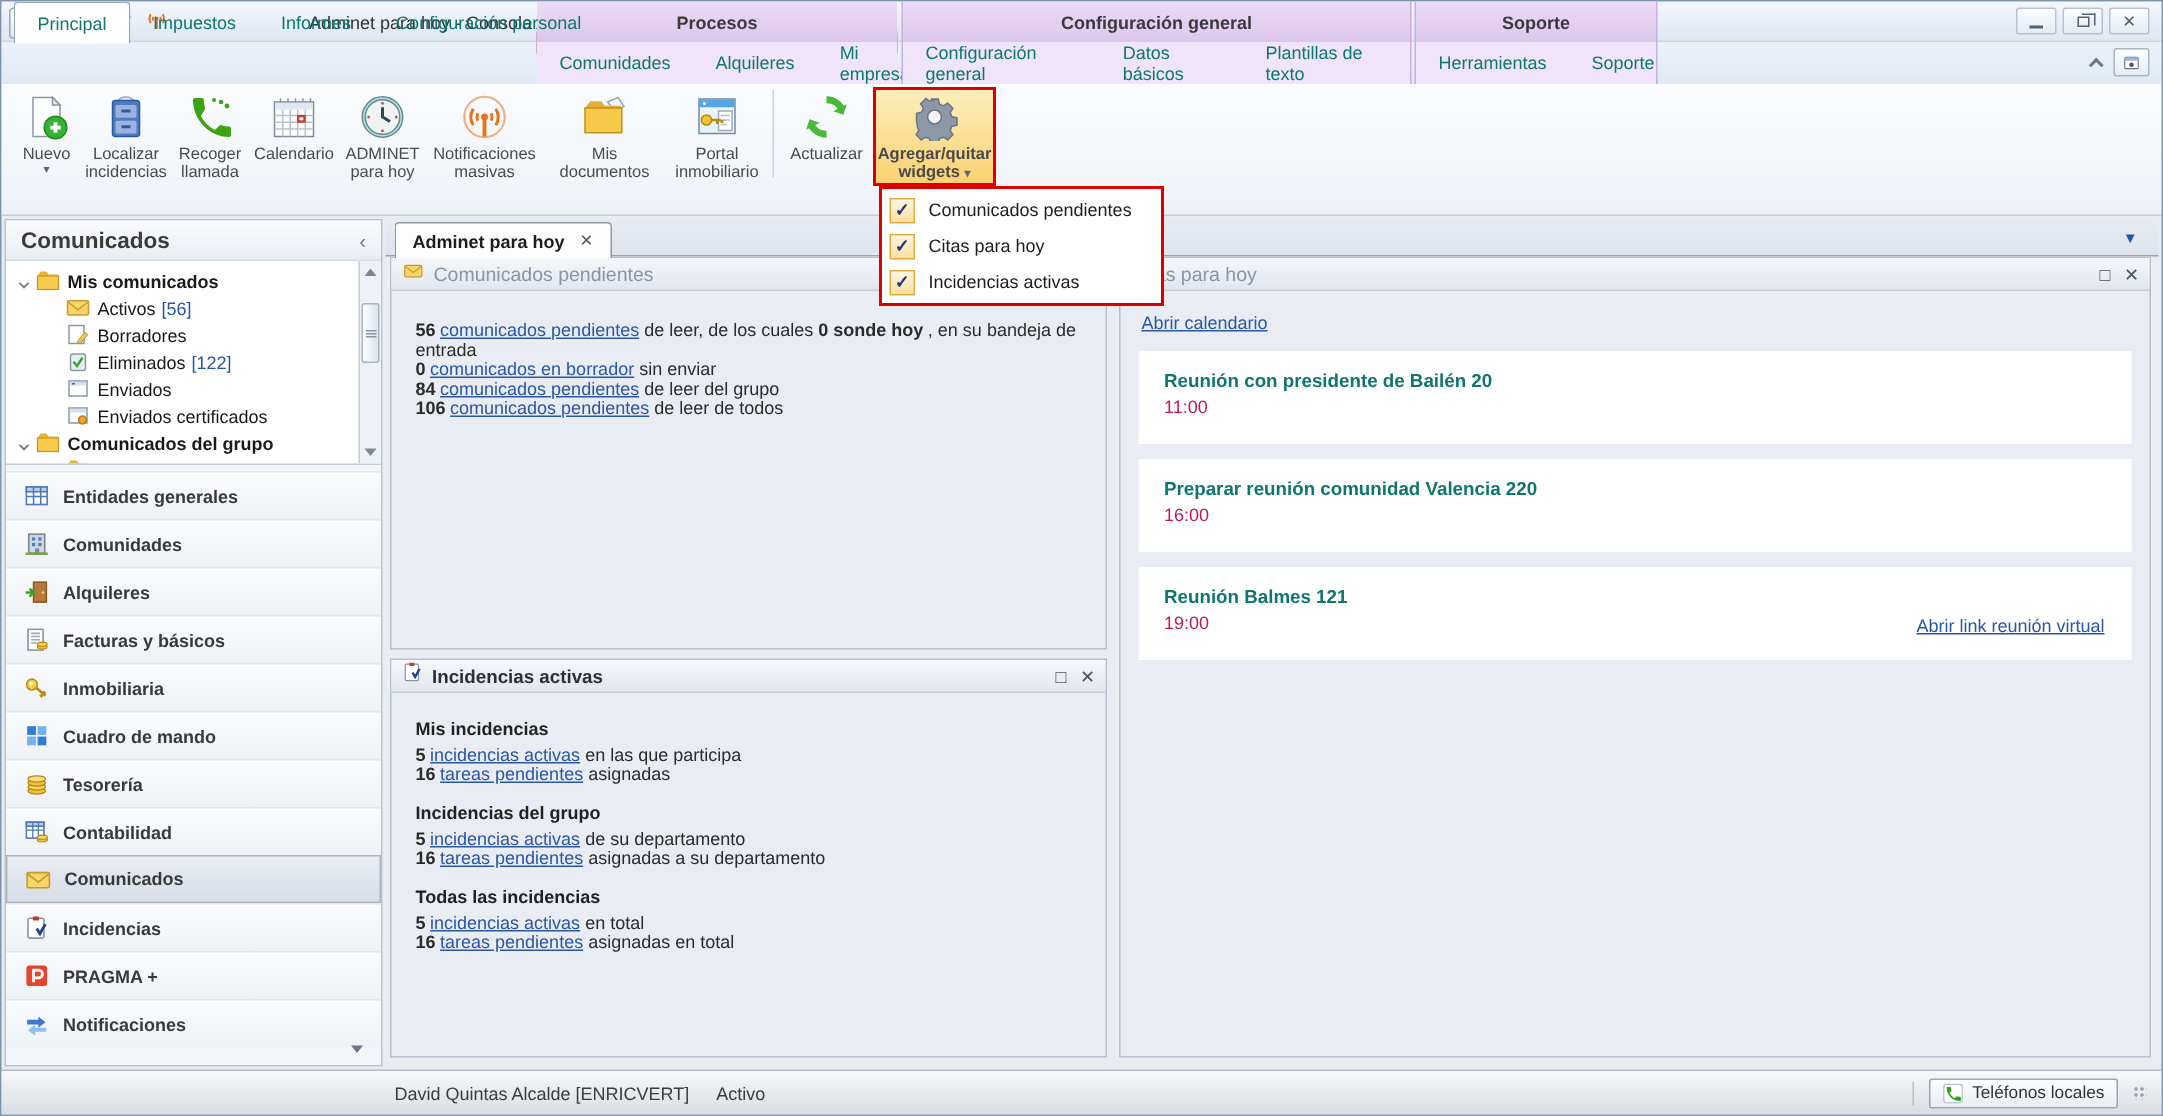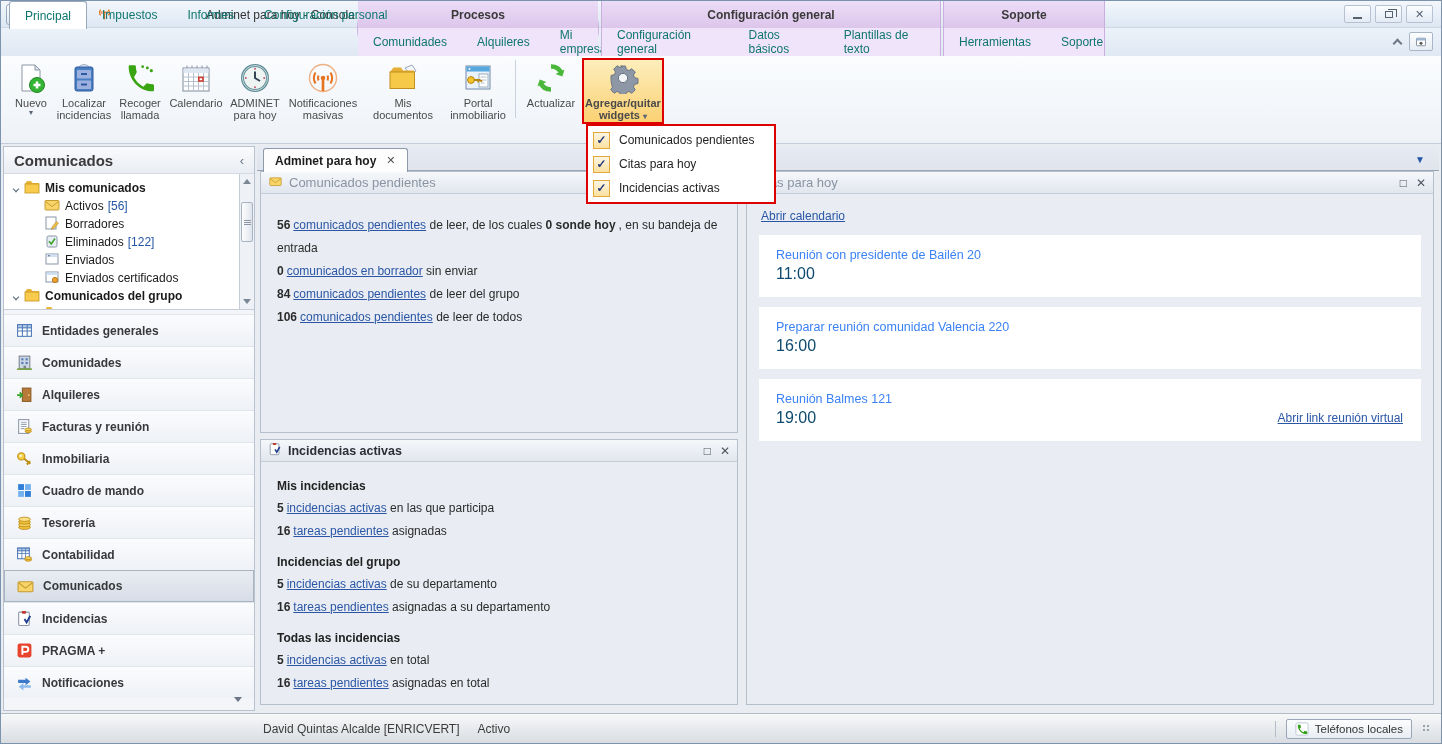--- a/index.html
+++ b/index.html
@@ -77,31 +77,31 @@
   .widget { position:absolute; background:#e9edf3; border:1px solid #b6bfcc; }
   .w-head { height:22px; background:linear-gradient(#f5f7fa,#e1e6ee); border-bottom:1px solid #c5cdd8; display:flex; align-items:center; gap:6px; padding:0 7px; }
   .w-title-gray { font-size:13px; color:#8a94a3; }
   .w-title-dark { font-size:12.5px; font-weight:bold; color:#2e2e38; }
   .w-ctrl { margin-left:auto; display:flex; gap:9px; color:#4e5560; font-size:12px; }
   .w-ctrl span { cursor:pointer; }
   .w-com { left:3px; top:25px; width:478px; height:262px; }
   .w-inc { left:3px; top:293px; width:478px; bottom:6px; }
   .w-cit { left:489px; top:25px; right:5px; bottom:6px; }
   .combody { padding:20px 16px; }
-  .stat-line { font-size:12px; color:#2b2b2b; line-height:23px; }
+  .stat-line { font-size:12px; color:#2b2b2b; line-height:13px; }
   .stat-line b { margin-right:3px; }
   .lnk { color:#2a56a5; text-decoration:underline; cursor:pointer; }
   .incbody { padding:17px 16px; }
   .inc-h { font-size:12px; font-weight:bold; color:#222; margin:12px 0 4px; }
   .inc-h:first-child { margin-top:0; }
   .citbody { position:relative; padding:12px; }
   .cal-link { font-size:12px; display:inline-block; margin:2px 0 12px 2px; }
   .appt { background:#fff; height:62px; margin-bottom:10px; padding:13px 17px; position:relative; }
-  .appt-title { font-size:12.5px; font-weight:normal; color:#3b82f6; }
-  .appt-time { font-size:16px; color:#0c4a6e; margin-top:3px; }
+  .appt-title { font-size:12.5px; font-weight:bold; color:#0f766e; }
+  .appt-time { font-size:12px; color:#be185d; margin-top:3px; }
   .appt-link { position:absolute; right:18px; top:32px; font-size:12px; }
 
   
   .statusbar { position:absolute; left:0; right:0; bottom:0; height:30px; background:linear-gradient(#f7f8f9,#d9dde2); border-top:1px solid #b6bcc6; display:flex; align-items:center; font-size:12px; color:#3c3c3c; }
   .sb-user { margin-left:262px;text-align:center; }
   .sb-state { margin-left:18px; }
   .sb-right { margin-left:auto; display:flex; align-items:center; gap:10px; margin-right:10px; }
   .sb-sep { width:1px; height:16px; background:#b3bcc7; }
   .phones-btn { display:flex; align-items:center; gap:6px; border:1px solid #9aa7b8; border-radius:2px; background:linear-gradient(#fcfdfe,#e8edf3); padding:2px 8px; font-size:11.5px; color:#333; cursor:pointer; }
   .grip { width:9px; height:9px; background-image:radial-gradient(#98a2b0 1px, transparent 1.2px); background-size:4px 4px; }
@@ -444,21 +444,21 @@
             </svg></span>
         <span>Alquileres</span>
       </div>
       <div class="nav-item">
         <span class="ni"><svg width="17" height="17" viewBox="0 0 16 16">
               <rect x="2.5" y="1.5" width="9.5" height="13" fill="#fff" stroke="#8a96a6"></rect>
               <path d="M4.5 4h5.5M4.5 6h5.5M4.5 8h5.5M4.5 10h3.5" stroke="#9aa8ba"></path>
               <ellipse cx="11.5" cy="12.5" rx="3" ry="1.3" fill="#f2c23e" stroke="#b8860b" stroke-width="0.7"></ellipse>
               <ellipse cx="11.5" cy="10.8" rx="3" ry="1.3" fill="#f6d464" stroke="#b8860b" stroke-width="0.7"></ellipse>
             </svg></span>
-        <span>Facturas y reunión</span>
+        <span>Facturas y básicos</span>
       </div>
       <div class="nav-item">
         <span class="ni"><svg width="17" height="17" viewBox="0 0 16 16">
               <circle cx="5" cy="6" r="3.4" fill="#f6cf45" stroke="#bb8c12"></circle>
               <circle cx="4.4" cy="5.4" r="1.2" fill="#fff8dd"></circle>
               <path d="M7.8 8.2l5.7 4.8m-2 .8l-1.4-1.4m3.2-.6l-1.4-1.4" stroke="#bb8c12" stroke-width="1.7" fill="none"></path>
             </svg></span>
         <span>Inmobiliaria</span>
       </div>
       <div class="nav-item">

